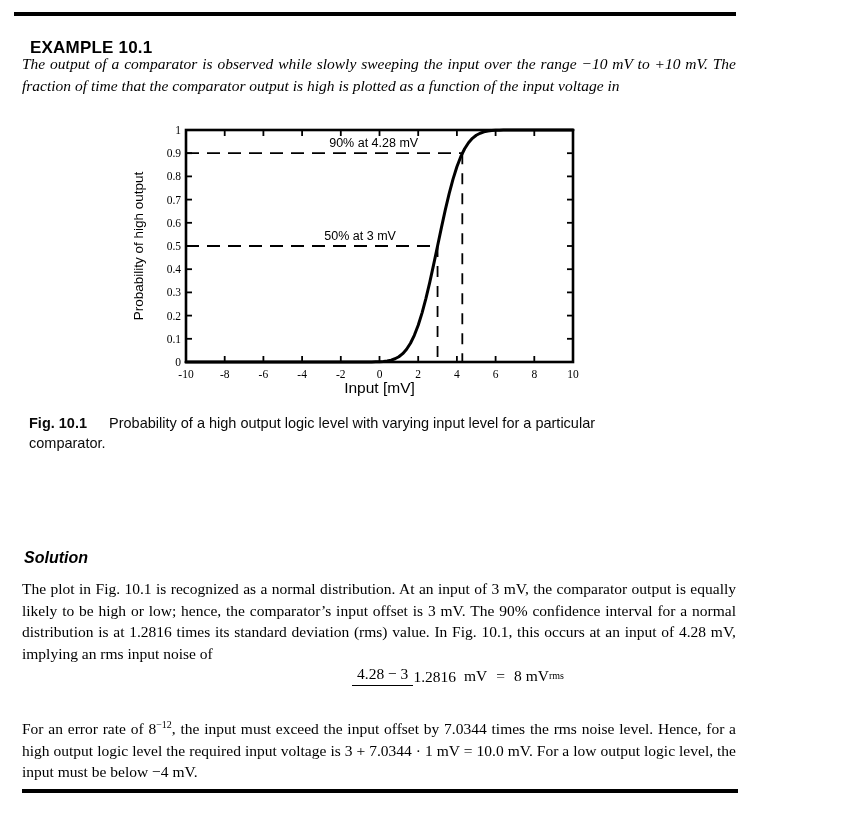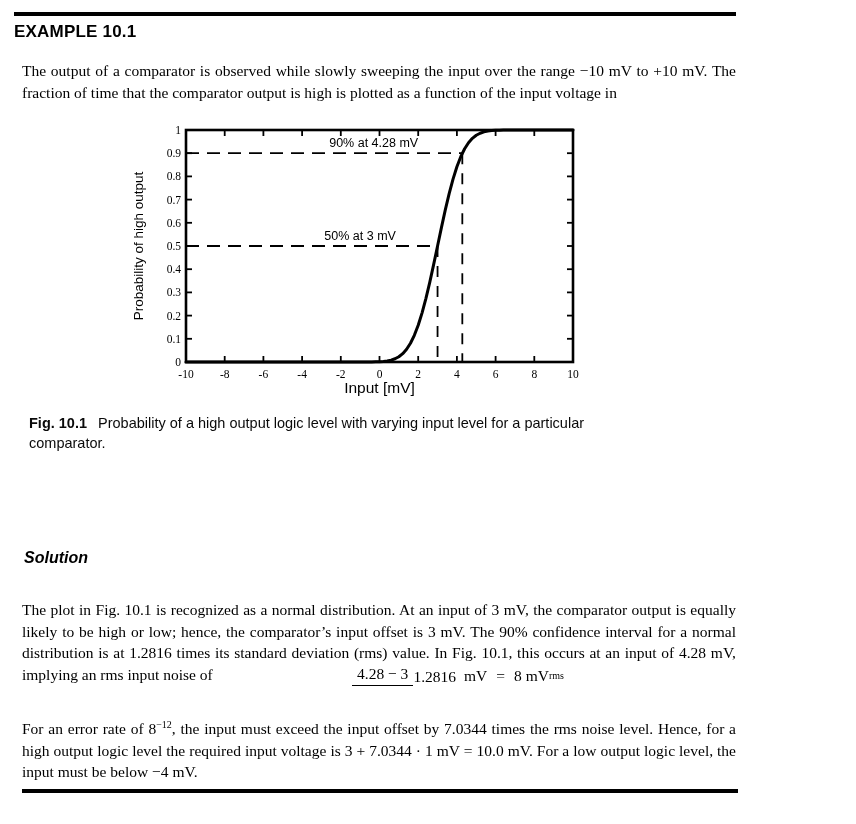--- a/index.html
+++ b/index.html
@@ -1,33 +1,33 @@
 <!DOCTYPE html>
 <html><head>
 <meta charset="utf-8">
 <style>
   html,body{margin:0;padding:0;background:#ffffff;}
   .page{position:relative;width:856px;height:824px;background:#ffffff;color:#000;
         font-family:"Liberation Serif",serif;overflow:hidden;}
   .rule{position:absolute;background:#000;}
   .rule-top{left:14px;top:12px;width:722px;height:4px;}
   .rule-bottom{left:22px;top:789px;width:716px;height:4px;}
-  .example-heading{position:absolute;left:14px;top:22px;margin:0;
+  .example-heading{position:absolute;left:14px;top:22px;margin:16px;
         font-family:"Liberation Sans",sans-serif;font-weight:bold;font-size:17px;letter-spacing:.2px;}
   .body-par{position:absolute;left:22px;width:714px;margin:0;
         font-size:15.5px;line-height:21.5px;text-align:justify;}
-  #p1{top:60px;}
+  #p1{top:53px;font-style:italic;}
   #p2{top:501px;}
-  #p3{top:599px;}
+  #p3{top:578px;}
   #p4{top:718px;}
   .body-par sup{font-size:10px;line-height:0;vertical-align:6px;letter-spacing:0;}
   .figure-wrap{position:absolute;left:120px;top:116px;width:480px;height:294px;}
   .caption{position:absolute;left:29px;top:414px;width:625px;
         font-family:"Liberation Sans",sans-serif;font-size:14.5px;line-height:19.5px;color:#0a0a0a;}
-  .caption .cap-label{font-weight:bold;margin-right:11px;}
+  .caption .cap-label{font-weight:bold;margin-right:22px;}
   .solution-heading{position:absolute;left:24px;top:549px;margin:0;
         font-family:"Liberation Sans",sans-serif;font-style:italic;font-weight:bold;font-size:16px;}
   .equation{position:absolute;left:352px;top:665px;display:flex;align-items:center;
         font-size:15.5px;}
   .frac{display:inline-flex;align-items:center;}
   .frac .num{padding:0 5px 2px 5px;border-bottom:1.4px solid #000;}
   .frac .den{padding-top:2px;}
   .eq-unit{margin-left:8px;text-align:right;}
   .eq-sign{margin:0 9px;}
   .eq-sub{font-size:10px;vertical-align:-4px;line-height:0;}

